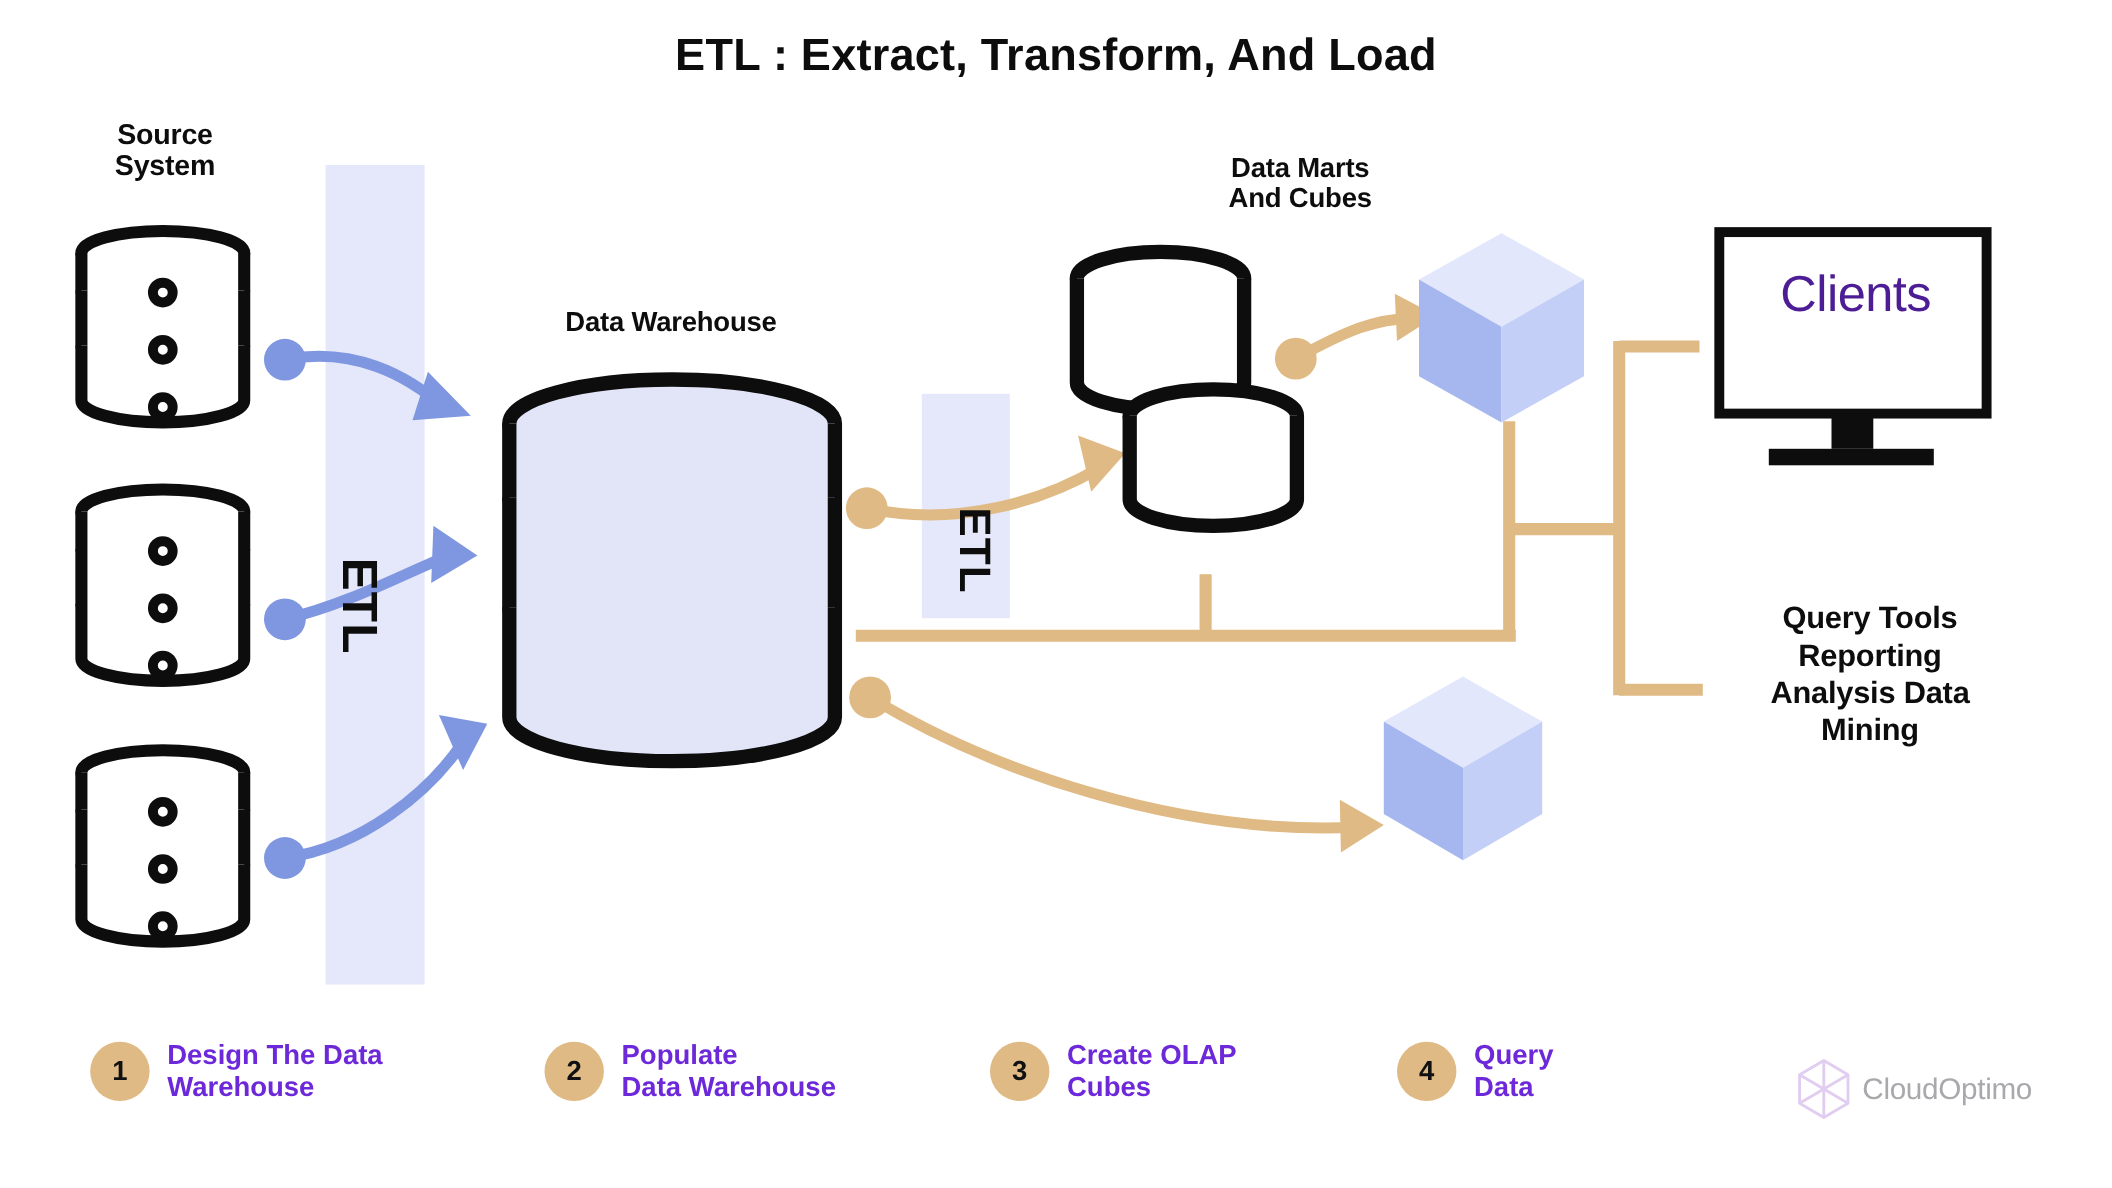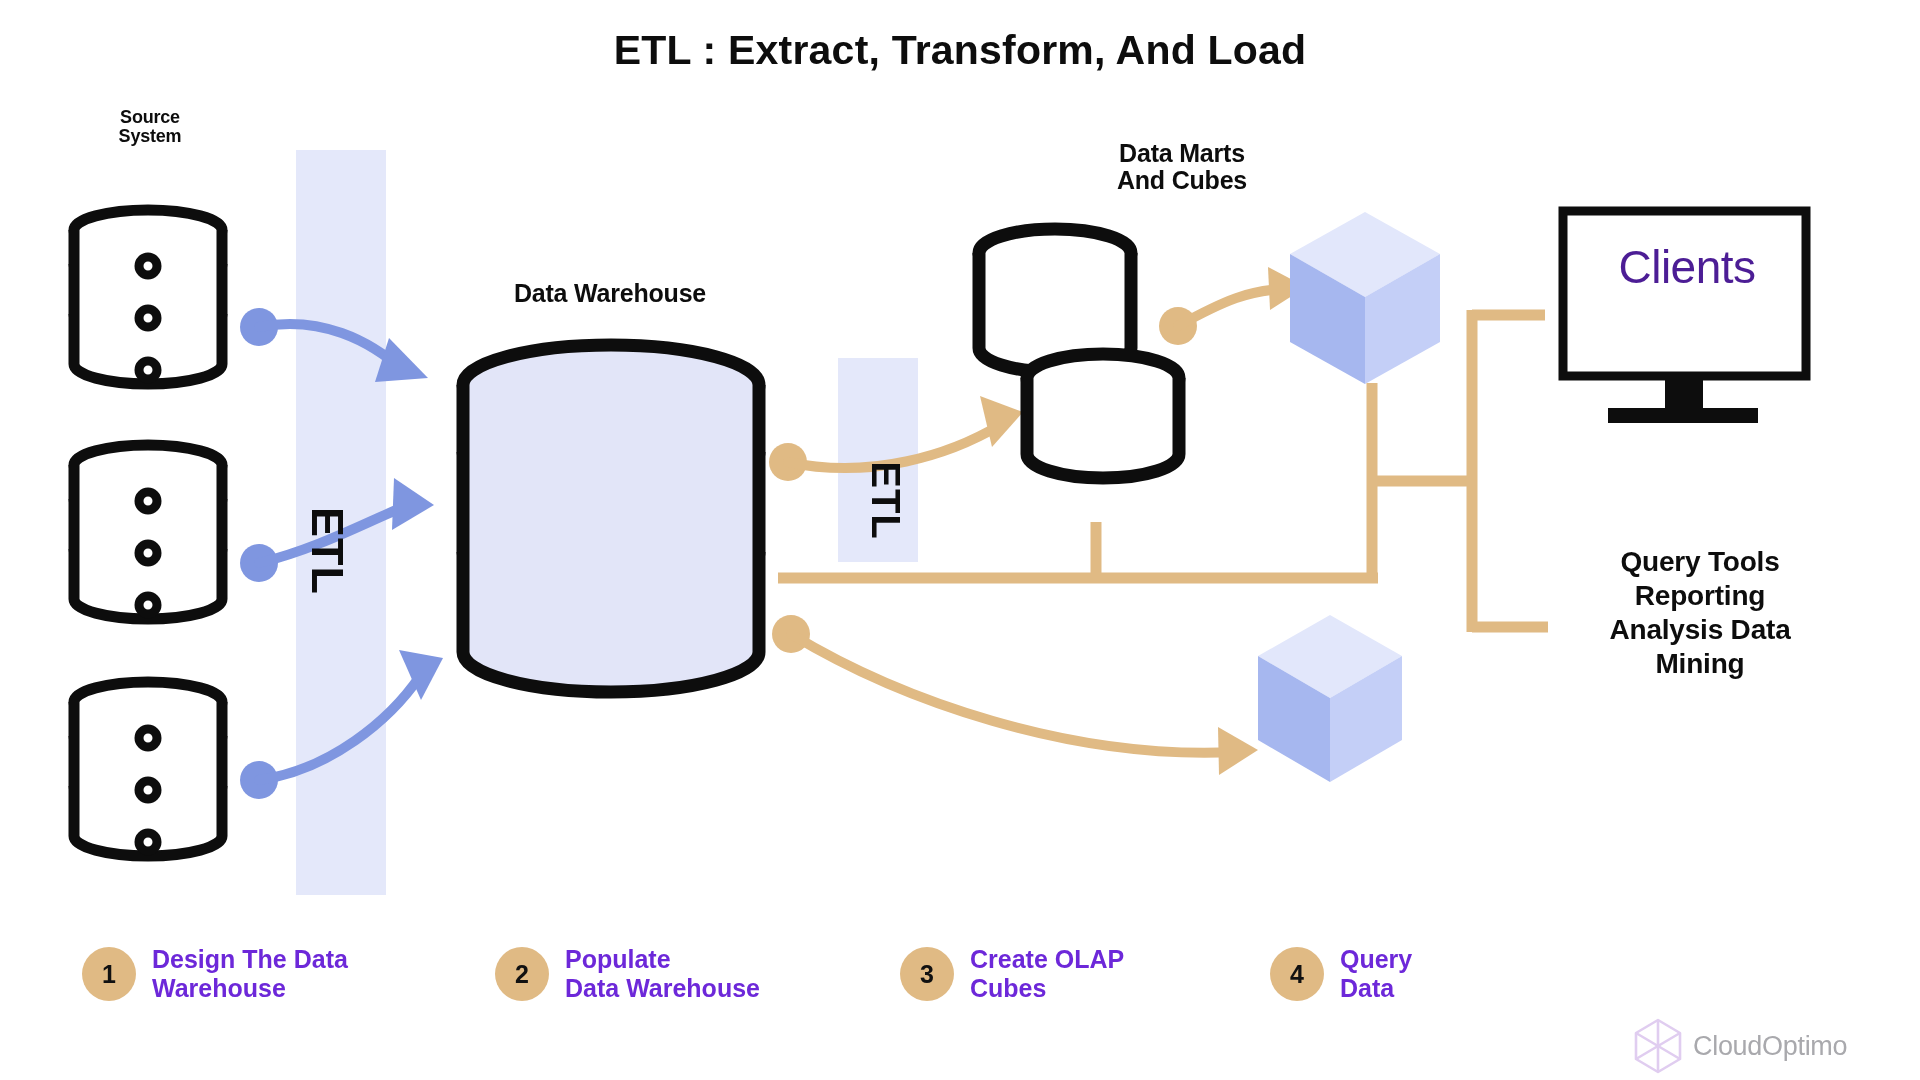--- a/index.html
+++ b/index.html
@@ -5,42 +5,42 @@
   html,body{margin:0;padding:0;background:#ffffff;}
   body{width:1920px;height:1080px;overflow:hidden;
        font-family:"Liberation Sans","DejaVu Sans",sans-serif;}
   #stage{position:relative;width:1920px;height:1080px;background:#fff;}
   #canvas{position:absolute;left:0;top:0;width:1920px;height:1080px;}
 
   .lbl{position:absolute;color:#0d0d0d;font-weight:bold;text-align:center;
        line-height:1.08;white-space:pre-line;letter-spacing:-0.2px;}
 
   #title{left:0;right:0;top:28px;width:1920px;font-size:41px;letter-spacing:.2px;}
-  #lbl-source{left:30px;top:108px;width:240px;font-size:18px;}
+  #lbl-source{left:30px;top:108px;width:240px;font-size:26px;}
   #lbl-dw{left:400px;top:280px;width:420px;font-size:25px;}
   #lbl-marts{left:982px;top:140px;width:400px;font-size:25px;}
   #lbl-query{left:1530px;top:545px;width:340px;font-size:28px;line-height:1.22;}
 
   .etl-txt{position:absolute;color:#0d0d0d;font-weight:bold;
            transform:rotate(90deg);transform-origin:50% 50%;white-space:nowrap;}
   #etl1{left:267px;top:525px;width:120px;text-align:center;font-size:45px;letter-spacing:1px;}
   #etl2{left:830px;top:478px;width:110px;text-align:center;font-size:40px;letter-spacing:1px;}
 
   #clients-txt{position:absolute;left:1572px;top:240px;width:230px;text-align:center;
                font-size:46px;color:#4c1d95;font-weight:normal;letter-spacing:-.5px;}
 
   .step{position:absolute;top:945px;display:flex;align-items:center;gap:16px;}
   .step-badge{width:54px;height:54px;border-radius:50%;background:#e0ba84;
               color:#111;font-weight:bold;font-size:25px;display:flex;
               align-items:center;justify-content:center;flex:0 0 54px;}
   .step-label{font-size:25px;font-weight:bold;color:#6d28d9;line-height:1.16;
               white-space:pre-line;}
   #step1{left:82px;} #step2{left:495px;} #step3{left:900px;} #step4{left:1270px;}
 
-  #logo{position:absolute;left:1632px;top:1018px;display:flex;align-items:center;gap:9px;}
+  #logo{position:absolute;left:1632px;top:962px;display:flex;align-items:center;gap:9px;}
   #logo-text{font-size:27px;color:#a9a9ad;letter-spacing:-.3px;}
 </style>
 </head>
 <body>
 
 <div id="stage">
 
   <svg id="canvas" viewBox="0 0 1920 1080">
     <defs>
       <g id="db-small">

